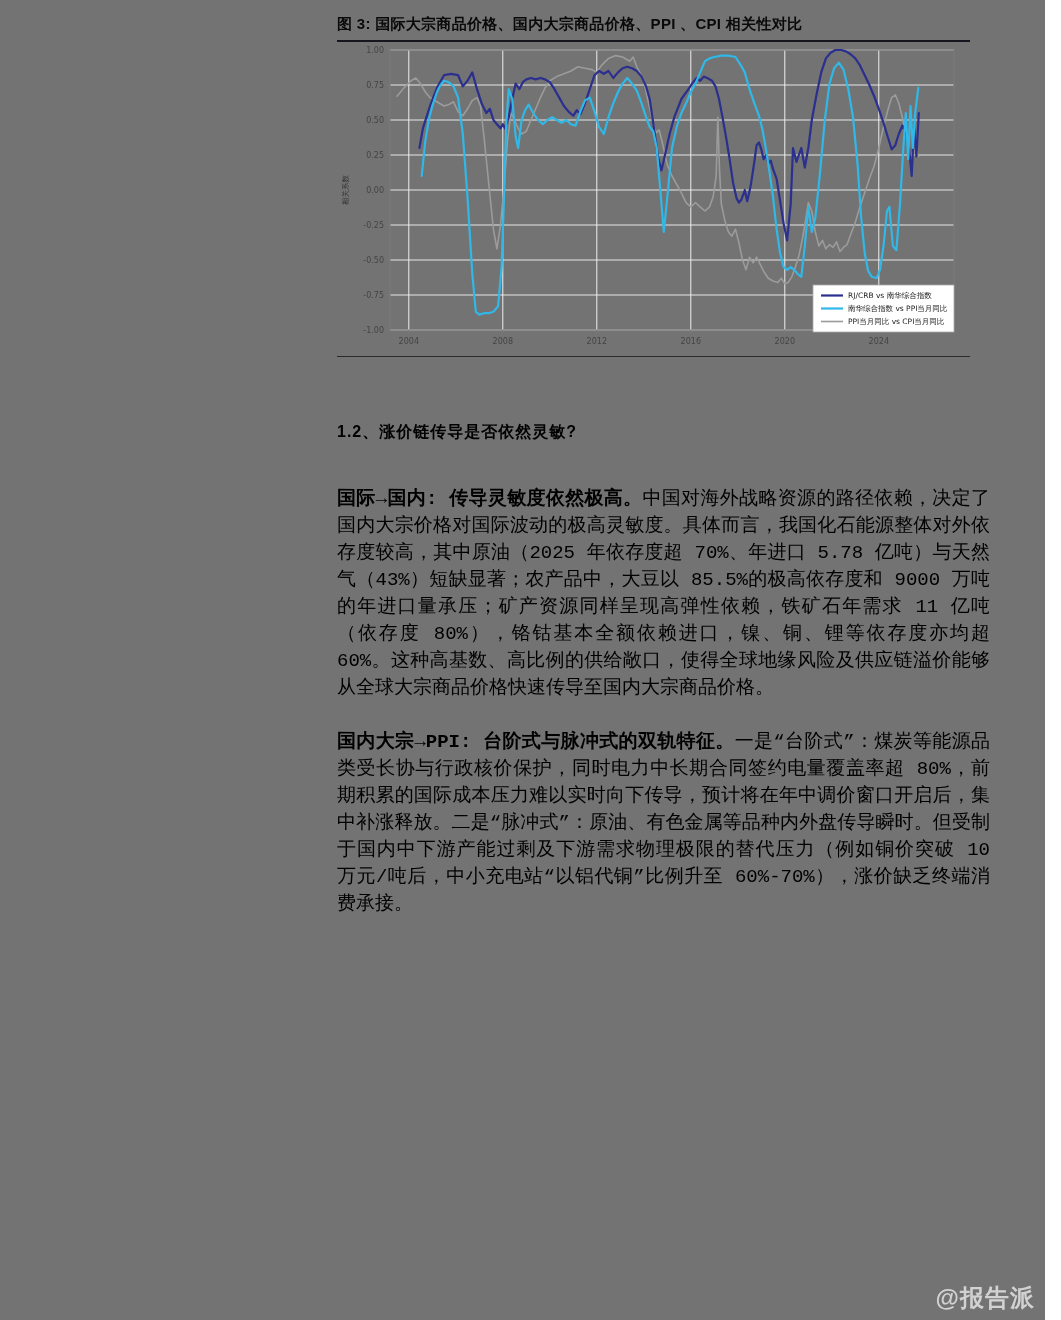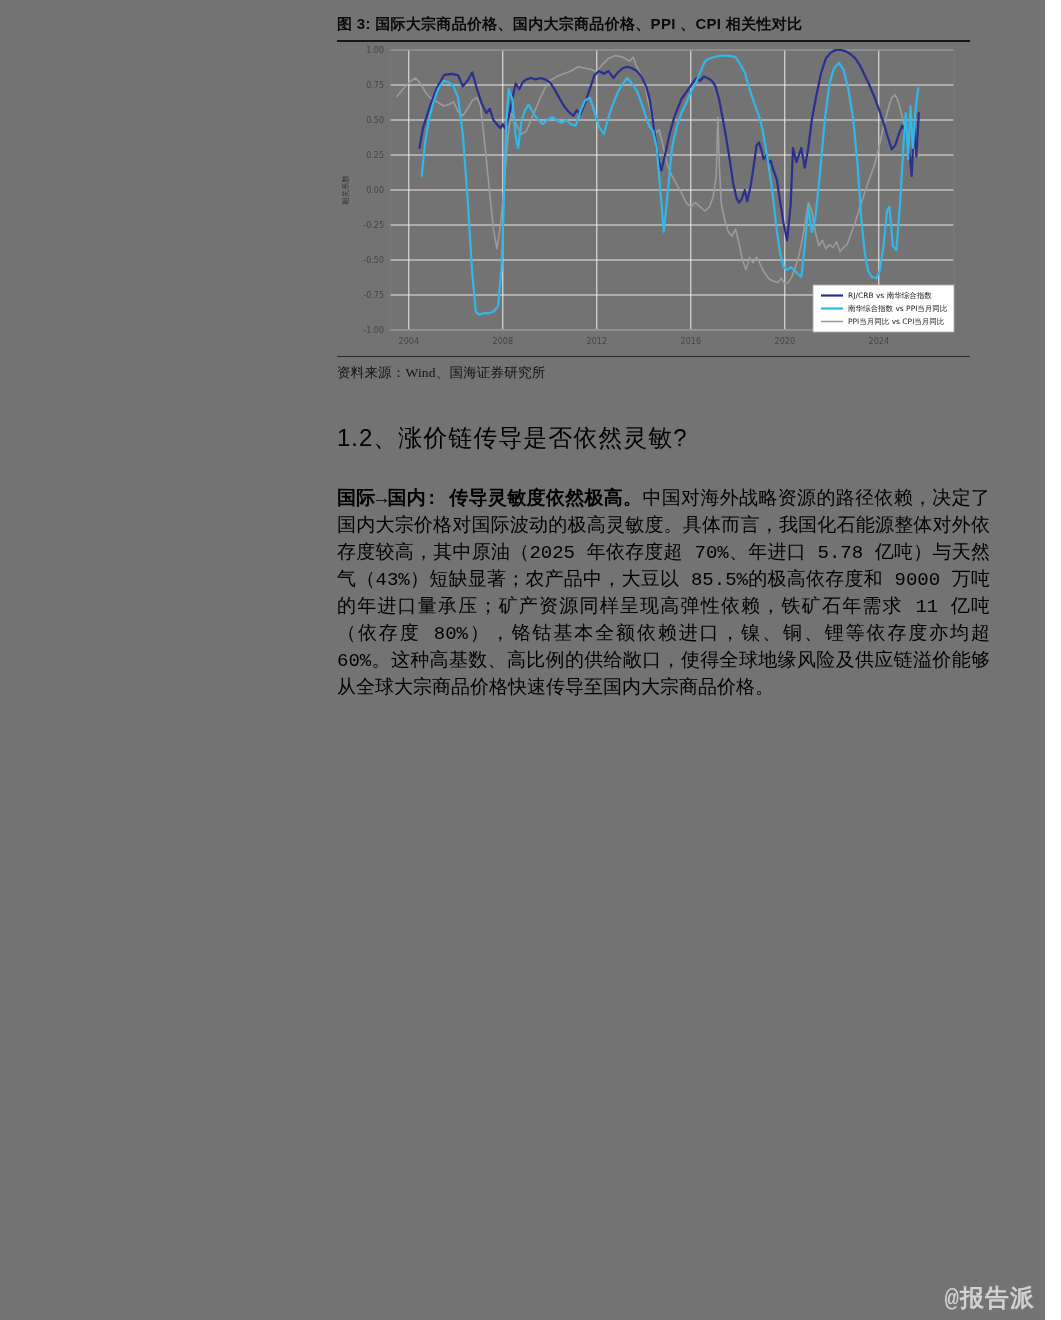--- a/index.html
+++ b/index.html
@@ -6,28 +6,28 @@
   .page{position:relative;width:1045px;height:1320px;background:#737373;overflow:hidden;
         font-family:"Liberation Serif", serif;color:#000;}
   .figure{position:absolute;left:337px;top:12px;width:633px;}
   .fig-title{font-family:"Liberation Sans", sans-serif;font-weight:bold;font-size:15px;
              color:#0a0a0a;letter-spacing:.3px;line-height:24px;}
   .rule-thick{border:none;border-top:2.5px solid #16161f;margin:4px 0 0 0;}
   .rule-thin{border:none;border-top:1.8px solid #2a2a2a;margin:0;}
   #chart-svg{display:block;margin-top:2px;}
   .fig-source{font-size:13.5px;color:#111;padding-top:7px;letter-spacing:.2px;}
   .sec-heading{position:absolute;left:337px;top:422px;width:660px;
-               font-family:"Liberation Sans", sans-serif;font-weight:normal;
-               font-size:24px;color:#000;letter-spacing:1px;}
+               font-family:"Liberation Sans", sans-serif;font-weight:bold;
+               font-size:16px;color:#000;letter-spacing:1px;}
   .body-text{position:absolute;left:337px;top:486px;width:653px;font-family:Liberation Mono, monospace;}
   .body-text p{margin:0 0 27px 0;font-size:19px;line-height:27px;text-align:justify;
                text-justify:inter-ideograph;}
   .lead{font-weight:bold;}
   .watermark{position:absolute;right:10px;bottom:6px;
-             font-family:Liberation Mono, monospace;font-weight:bold;
+             font-family:Liberation Sans, sans-serif;font-weight:bold;
              font-size:24px;color:#d2d2d2;letter-spacing:1px;}
 </style>
 </head>
 <body>
 
 <div class="page">
 
   <div class="figure">
     <div class="fig-title">图 3: 国际大宗商品价格、国内大宗商品价格、PPI 、CPI 相关性对比</div>
     <hr class="rule-thick">
@@ -84,24 +84,24 @@
         <polyline points="84.7,132.0 88.3,97.0 91.8,76.0 95.3,62.0 100.0,48.0 103.5,41.0 107.0,36.8 111.8,38.2 116.5,42.4 121.1,53.6 125.8,90.0 130.5,153.0 135.3,230.0 138.8,267.8 142.3,270.6 147.0,269.2 151.7,269.2 156.4,267.8 161.1,262.2 164.6,223.0 167.0,153.0 169.3,78.8 171.7,45.2 175.2,55.0 178.7,92.8 181.1,104.0 184.6,76.0 188.1,66.2 191.6,60.6 196.3,69.0 201.0,76.0 205.8,80.2 210.5,76.0 215.1,73.2 219.8,76.0 224.5,78.8 229.3,76.0 234.0,80.2 238.6,81.6 243.3,67.6 248.0,56.4 252.8,53.6 257.5,67.6 262.1,83.0 266.8,90.0 271.5,73.2 276.3,59.2 281.0,48.0 285.6,39.6 290.3,34.0 295.0,39.6 299.8,46.6 304.5,59.2 309.1,73.2 312.7,83.0 316.2,87.2 319.7,104.0 323.3,146.0 326.8,188.0 330.3,153.0 335.0,104.0 339.7,83.0 344.4,69.0 349.1,59.2 353.8,48.0 358.5,39.6 363.2,28.4 367.9,17.2 372.6,14.4 377.3,13.0 384.3,11.6 391.4,11.6 398.5,13.0 403.1,20.0 407.8,28.4 412.5,45.2 417.3,59.2 422.0,71.8 425.5,85.8 429.0,105.4 432.5,127.8 436.0,153.0 439.6,185.2 443.1,209.0 446.6,223.0 450.1,225.8 453.7,223.0 457.2,225.8 460.7,230.0 464.3,232.8 467.8,202.0 471.3,162.8 474.8,188.0 478.3,174.0 483.0,129.2 487.8,76.0 492.5,39.6 497.1,24.2 501.8,18.6 506.5,25.6 511.3,45.2 516.0,73.2 520.6,120.8 524.2,174.0 527.7,209.0 531.2,227.2 534.8,232.8 539.5,234.2 543.0,225.8 546.5,202.0 550.0,167.0 552.4,162.8 555.9,202.0 559.4,206.2 563.0,160.0 566.5,101.2 568.8,69.0 571.2,115.2 573.5,62.0 575.9,104.0 578.2,69.0 581.3,43.8" fill="none" stroke="#30b8e8" stroke-width="2.2" stroke-linejoin="round" stroke-linecap="round"></polyline>
         <rect x="476" y="241" width="141" height="47" fill="#fff" stroke="#aaa" stroke-width="0.8"></rect>
         <line x1="484" y1="251.5" x2="506" y2="251.5" stroke="#2b2f8e" stroke-width="2.2"></line>
         <text x="511" y="254.3" font-size="7.5" font-family="DejaVu Sans, sans-serif" fill="#222">RJ/CRB vs 南华综合指数</text>
         <line x1="484" y1="264.5" x2="506" y2="264.5" stroke="#30b8e8" stroke-width="2.2"></line>
         <text x="511" y="267.3" font-size="7.5" font-family="DejaVu Sans, sans-serif" fill="#222">南华综合指数 vs PPI当月同比</text>
         <line x1="484" y1="277.5" x2="506" y2="277.5" stroke="#9b9b9b" stroke-width="1.6"></line>
         <text x="511" y="280.3" font-size="7.5" font-family="DejaVu Sans, sans-serif" fill="#222">PPI当月同比 vs CPI当月同比</text>
       </svg>
     <hr class="rule-thin">
-    <div class="fig-source">资料来源：Wind、国海证券研究所</div>
   </div>
 
   <div class="sec-heading">1.2、涨价链传导是否依然灵敏?</div>
 
   <div class="body-text">
     <p><span class="lead">国际→国内: 传导灵敏度依然极高。</span><span>中国对海外战略资源的路径依赖，决定了国内大宗价格对国际波动的极高灵敏度。具体而言，我国化石能源整体对外依存度较高，其中原油（2025 年依存度超 70%、年进口 5.78 亿吨）与天然气（43%）短缺显著；农产品中，大豆以 85.5%的极高依存度和 9000 万吨的年进口量承压；矿产资源同样呈现高弹性依赖，铁矿石年需求 11 亿吨（依存度 80%），铬钴基本全额依赖进口，镍、铜、锂等依存度亦均超 60%。这种高基数、高比例的供给敞口，使得全球地缘风险及供应链溢价能够从全球大宗商品价格快速传导至国内大宗商品价格。</span></p>
+    <p><span class="lead">国内大宗→PPI: 台阶式与脉冲式的双轨特征。</span><span>一是“台阶式”：煤炭等能源品类受长协与行政核价保护，同时电力中长期合同签约电量覆盖率超 80%，前期积累的国际成本压力难以实时向下传导，预计将在年中调价窗口开启后，集中补涨释放。二是“脉冲式”：原油、有色金属等品种内外盘传导瞬时。但受制于国内中下游产能过剩及下游需求物理极限的替代压力（例如铜价突破 10 万元/吨后，中小充电站“以铝代铜”比例升至 60%-70%），涨价缺乏终端消费承接。</span></p>
   </div>
 
   <div class="watermark">@报告派</div>
 
 </div>
 
 </body></html>

